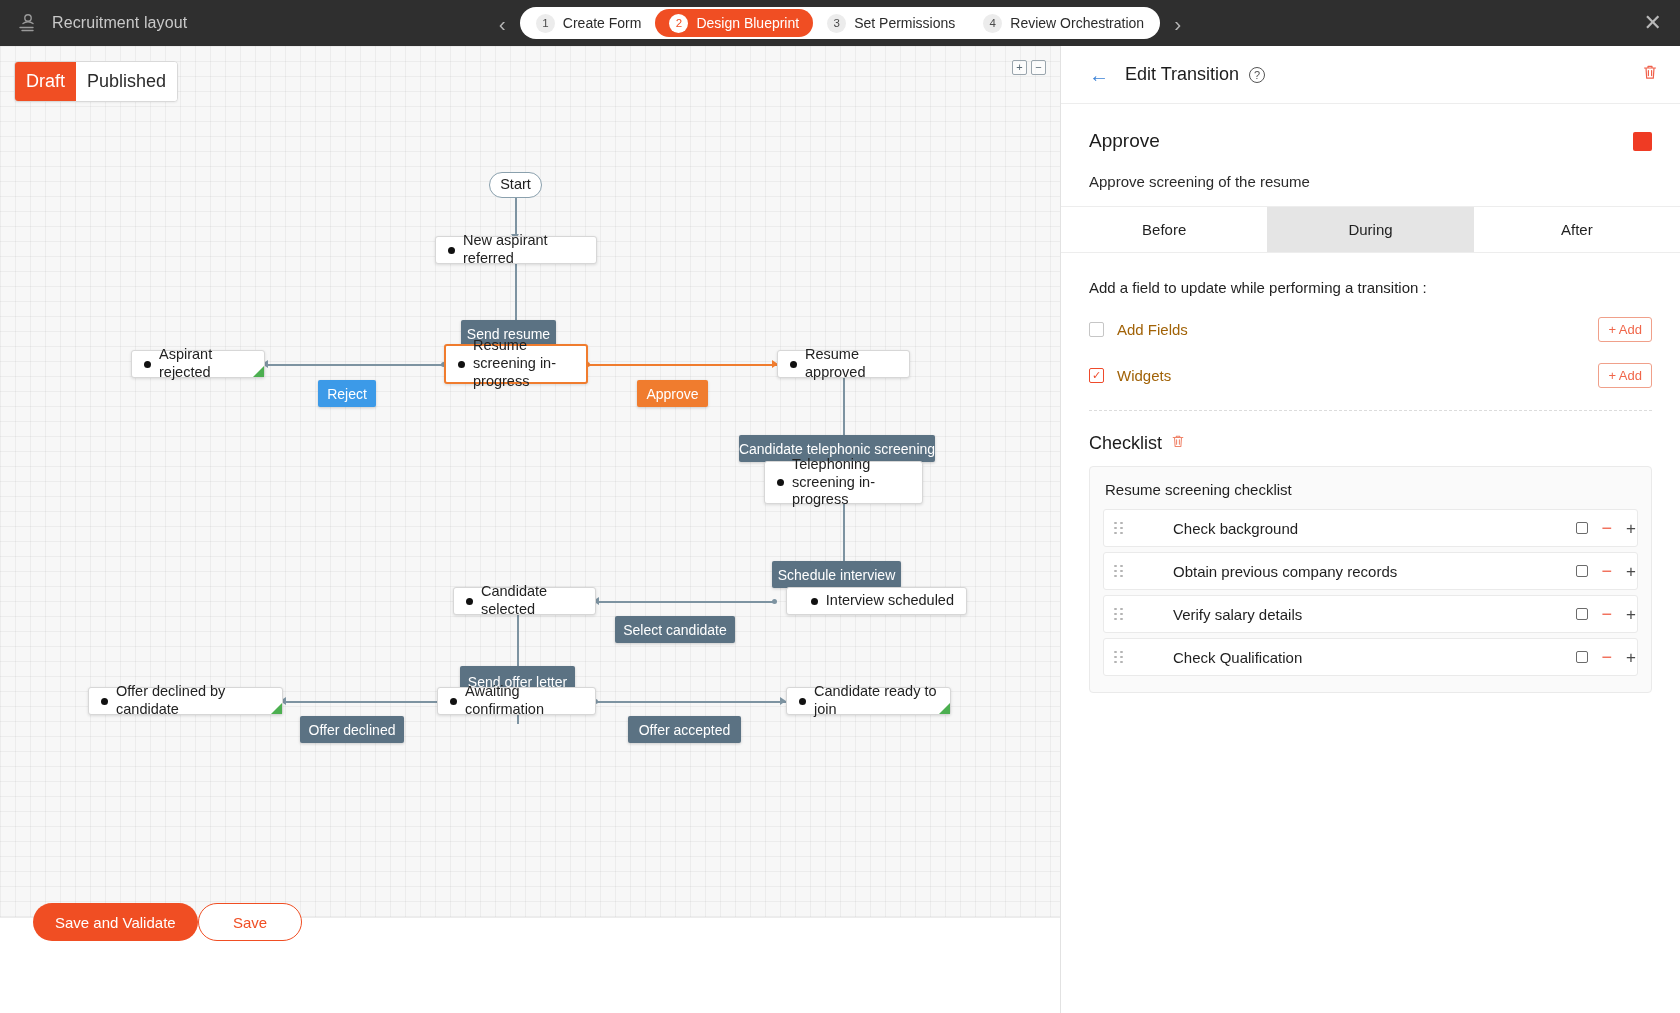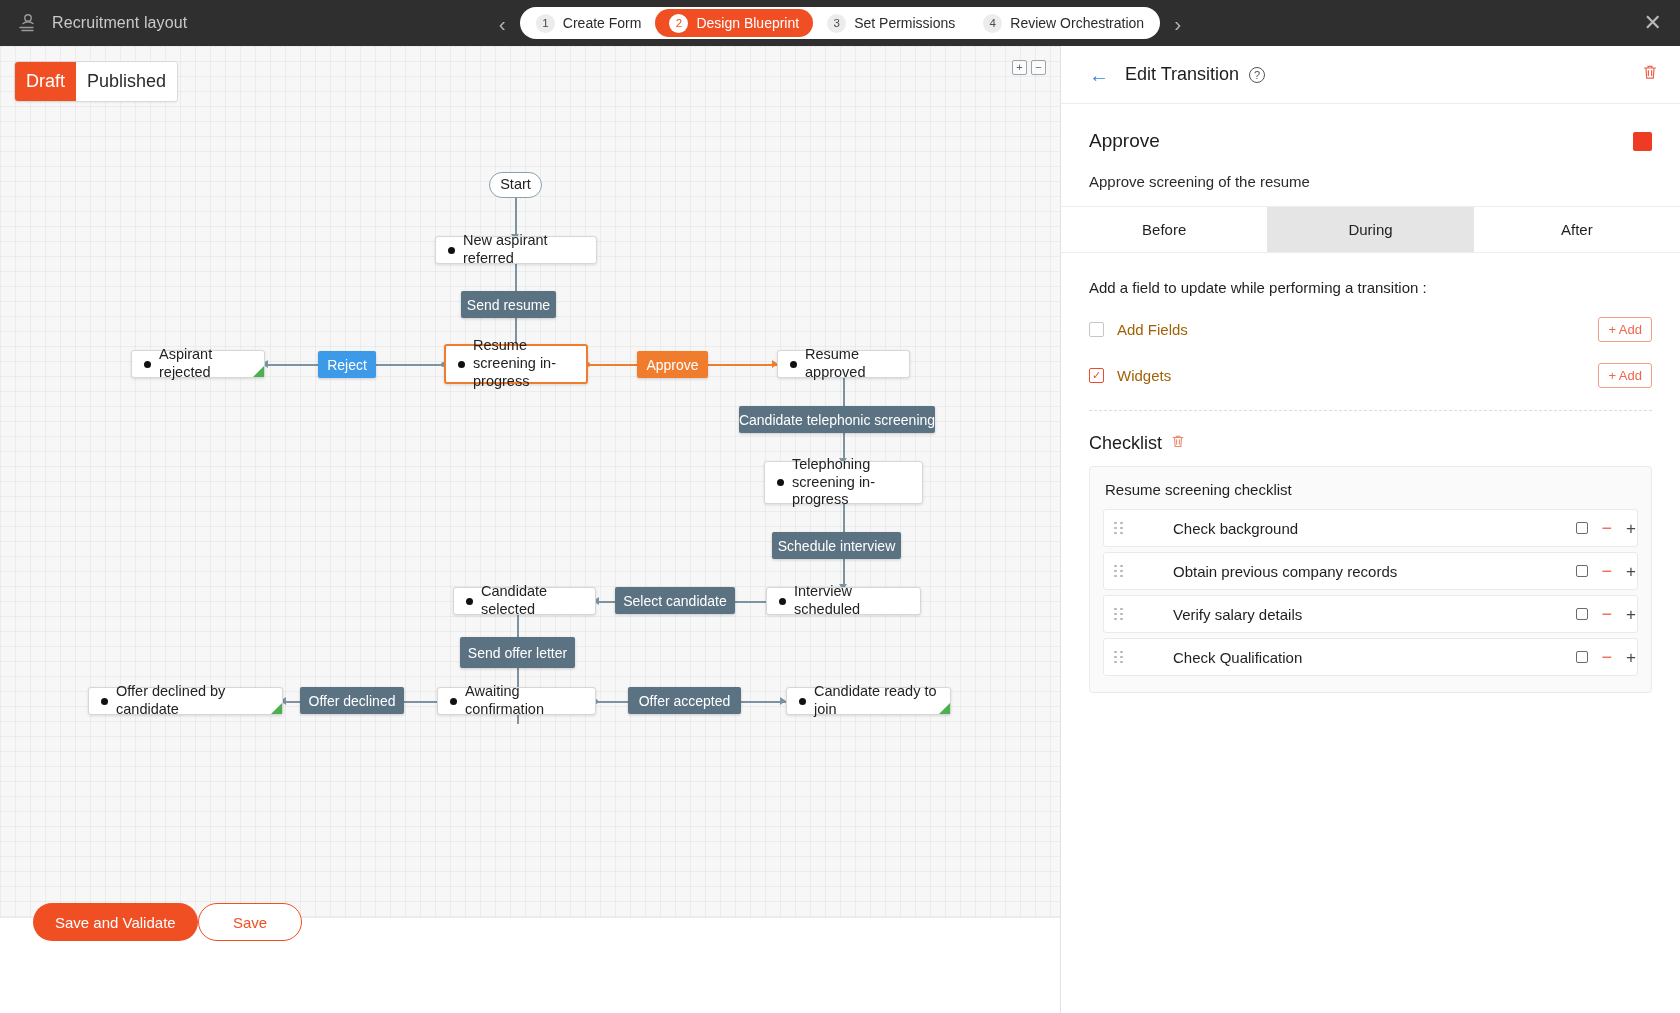--- a/index.html
+++ b/index.html
@@ -82,21 +82,21 @@
   .node .txt { line-height: 1.22; }
   .corner-tri {
     position: absolute; right: 0; bottom: 0; width: 0; height: 0;
     border-left: 11px solid transparent; border-bottom: 11px solid #4caf50;
   }
 
   
   .trans {
     position: absolute; background: #5b7283; color: #fff; font-size: 14px;
     display: flex; align-items: center; justify-content: center; border-radius: 2px;
-    box-shadow: 0 1px 3px rgba(0,0,0,.18); cursor: pointer; padding: 4px 12px; white-space: nowrap;
+    box-shadow: 0 1px 3px rgba(0,0,0,.18); cursor: pointer; padding: 4px 12px; white-space: nowrap; margin-top: 29px;
   }
   .trans.blue { background: #3c9ae8; }
   .trans.orange { background: #f07c2e; }
 
   
   .ln { position: absolute; background: #7d93a1; }
   .ln.v { width: 1.5px; }
   .ln.h { height: 1.5px; }
   .ln.orange { background: #f07c2e; }
   .arw { position: absolute; width: 0; height: 0; }
@@ -313,21 +313,21 @@
 
   <div class="node two-line" style="left:764px; top:415px; width:159px; height:43px;">
     <span class="dot"></span>
     <span class="txt">Telephoning screening in-progress</span>
   </div>
 
   <div class="trans" style="left:772px; top:486px; width:129px; height:27px;">
     <span>Schedule interview</span>
   </div>
 
-  <div class="node" style="left:766px; top:541px; width:155px; height:28px;">
+  <div class="node" style="left:786px; top:541px; width:181px; height:28px;justify-content:flex-end;">
     <span class="dot"></span>
     <span class="txt">Interview scheduled</span>
   </div>
 
   <div class="trans" style="left:615px; top:541px; width:120px; height:27px;">
     <span>Select candidate</span>
   </div>
 
   <div class="node" style="left:453px; top:541px; width:143px; height:28px;">
     <span class="dot"></span>

